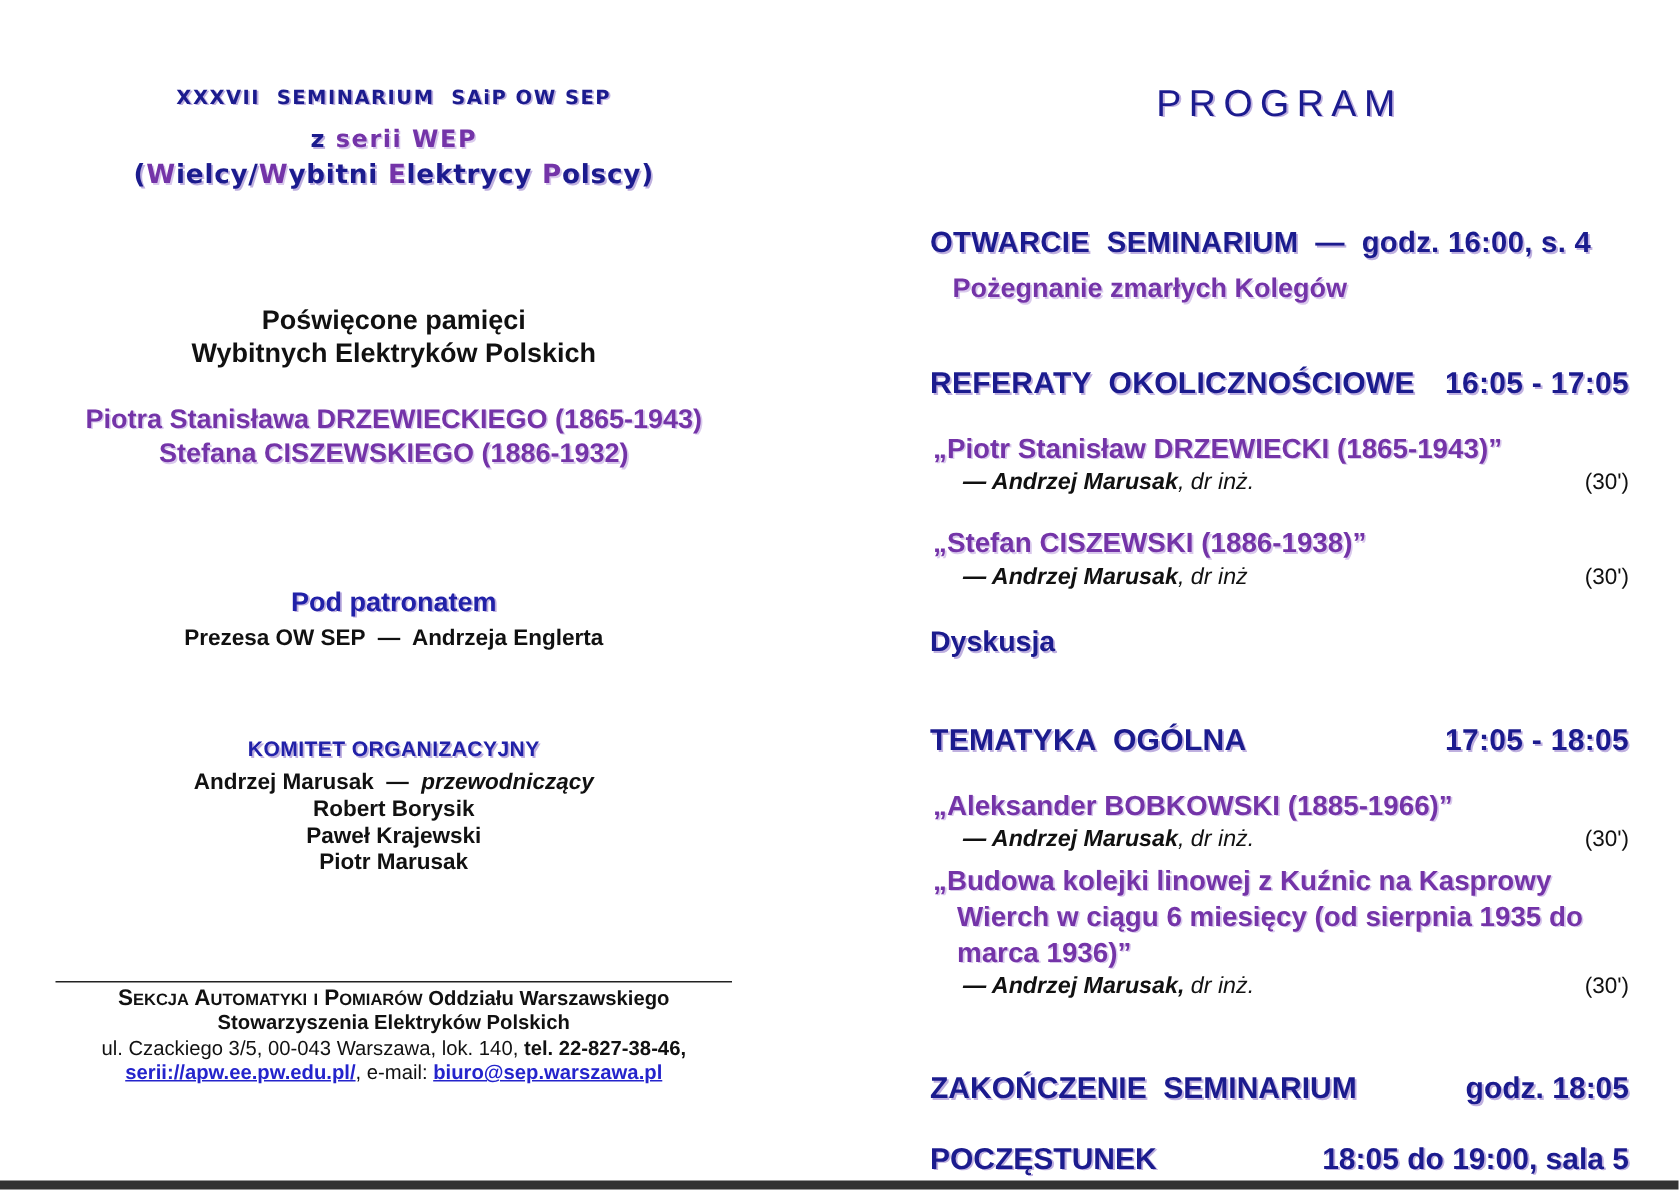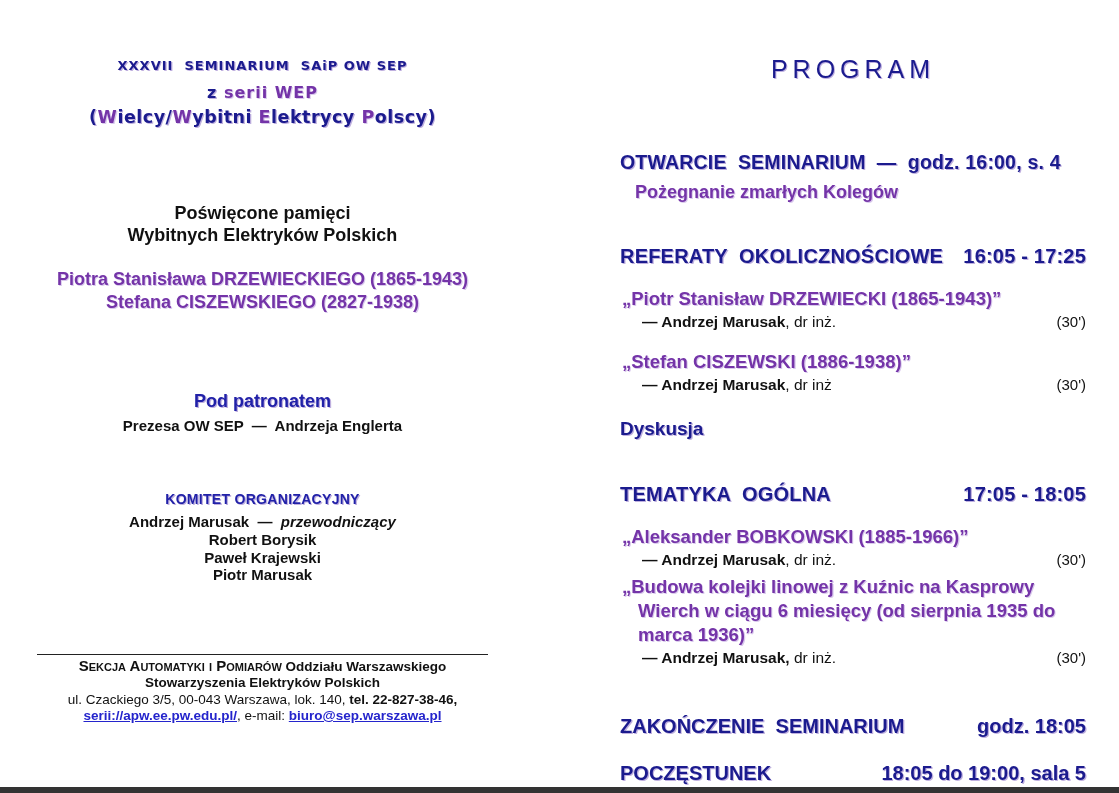--- a/index.html
+++ b/index.html
@@ -68,21 +68,21 @@
   .talk{margin-top:18px;}
   .talk.tight{margin-top:5px;}
   .talk-title{
     font-size:18.5px;font-weight:bold;line-height:24px;
     padding-left:18px;text-indent:-16px;
   }
   .attr{
     display:flex;justify-content:space-between;align-items:baseline;
     padding-left:22px;font-size:15.5px;line-height:20px;margin-top:1px;
   }
-  .attr .speaker{text-align:right;}
+  .attr .speaker{font-style:italic;text-align:right;}
   .attr .speaker .nm{font-weight:bold;}
   .attr .dur{font-style:normal;color:#111;font-size:15px;}
 
   .discussion{margin-top:22px;font-size:19px;font-weight:bold;line-height:24px;}
 
   .close-row{
     display:flex;justify-content:space-between;align-items:baseline;
     font-size:20px;font-weight:bold;line-height:25px;
   }
   .close-row.zk{margin-top:46px;}
@@ -101,21 +101,21 @@
     <div class="t3 pre"><span class="navy sh-navy">(</span><span class="purple sh-purple">W</span><span class="navy sh-navy">ielcy/</span><span class="purple sh-purple">W</span><span class="navy sh-navy">ybitni </span><span class="purple sh-purple">E</span><span class="navy sh-navy">lektrycy </span><span class="purple sh-purple">P</span><span class="navy sh-navy">olscy)</span></div>
   </div>
 
   <div class="dedication">
     <div>Poświęcone pamięci</div>
     <div>Wybitnych Elektryków Polskich</div>
   </div>
 
   <div class="honorees purple sh-purple">
     <div>Piotra Stanisława DRZEWIECKIEGO (1865-1943)</div>
-    <div>Stefana CISZEWSKIEGO (2827-1938)</div>
+    <div>Stefana CISZEWSKIEGO (1886-1932)</div>
   </div>
 
   <div class="patronage">
     <div class="p-head blue sh-navy">Pod patronatem</div>
     <div class="p-body">
       <div class="pre">Prezesa OW SEP  —  Andrzeja Englerta</div>
     </div>
   </div>
 
   <div class="committee">
@@ -138,21 +138,21 @@
 
 <div class="col right-col">
 
   <div class="program-title navy sh-navy">PROGRAM</div>
 
   <div class="opening navy sh-navy pre"><span>OTWARCIE  SEMINARIUM</span><span>  —  </span><span>godz. 16:00, s. 4</span></div>
   <div class="opening-sub purple sh-purple">Pożegnanie zmarłych Kolegów</div>
 
   <div class="sec-head first navy sh-navy pre">
     <span>REFERATY  OKOLICZNOŚCIOWE</span>
-    <span>16:05 - 17:25</span>
+    <span>16:05 - 17:05</span>
   </div>
 
   <div class="talk">
     <div class="talk-title purple sh-purple">„Piotr Stanisław DRZEWIECKI (1865-1943)”</div>
     <div class="attr">
       <span class="speaker"><span class="nm">— Andrzej Marusak</span><span>, dr inż.</span></span>
       <span class="dur">(30')</span>
     </div>
   </div>
 

